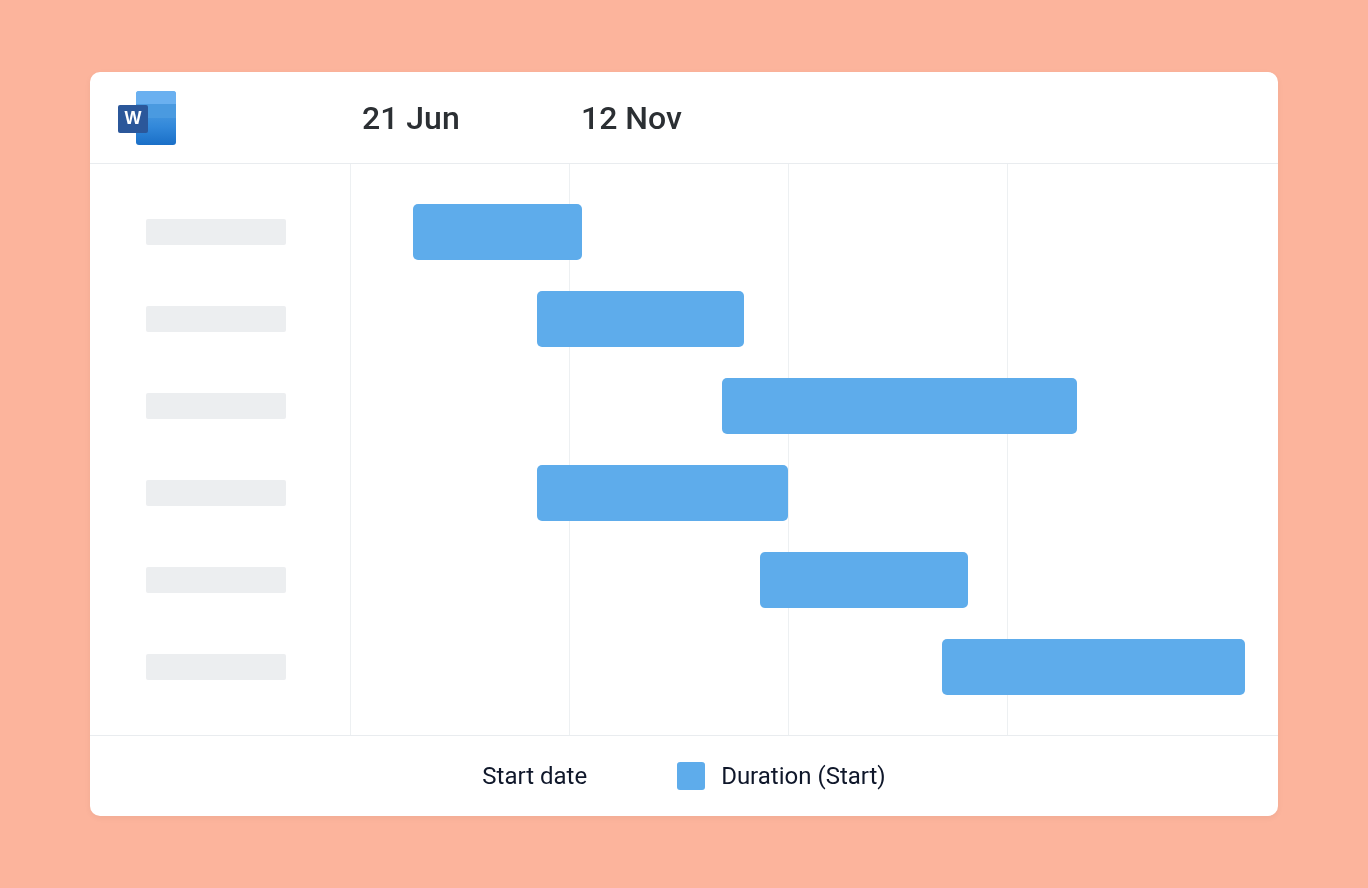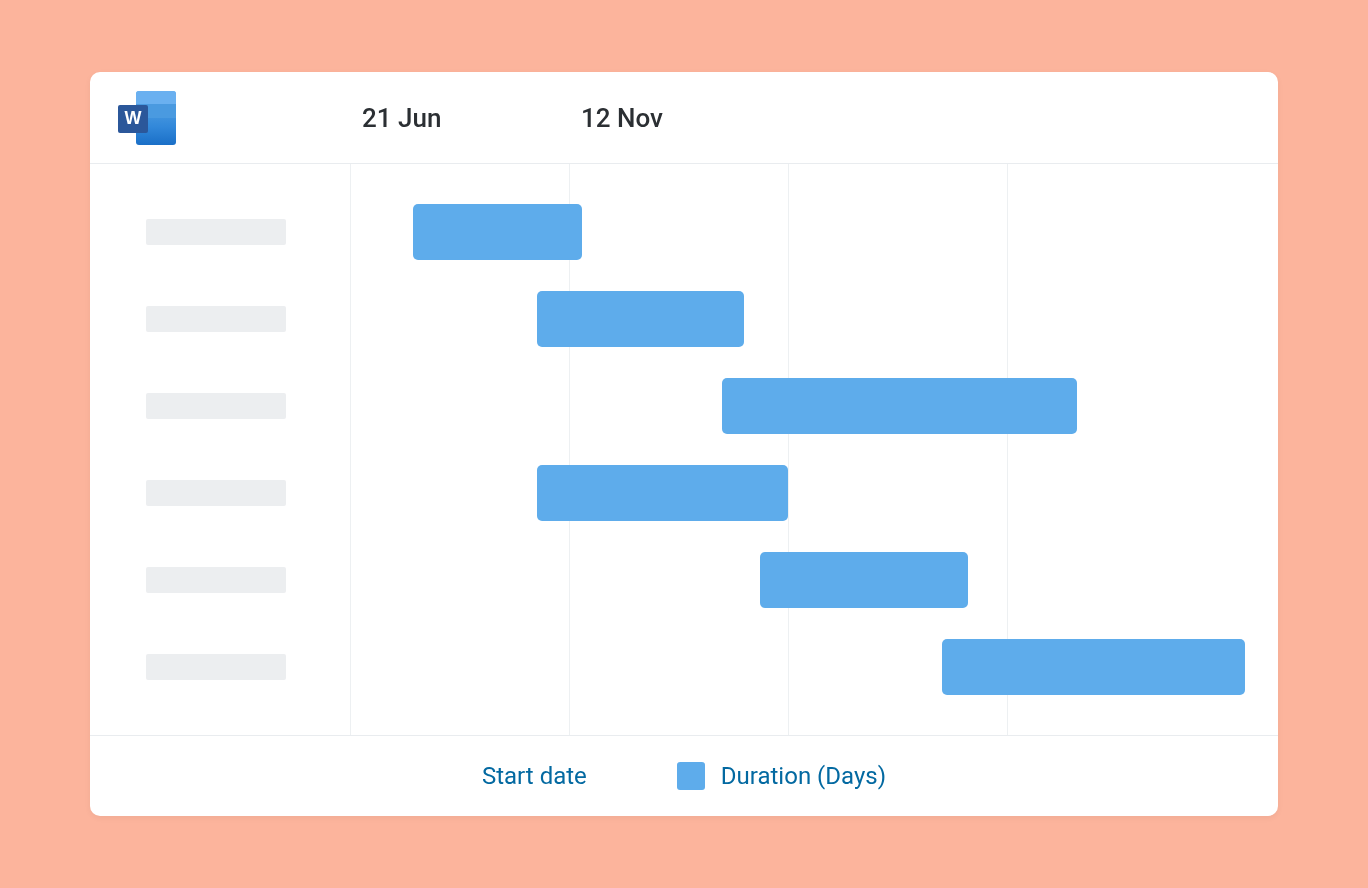--- a/index.html
+++ b/index.html
@@ -75,21 +75,21 @@
     grid-template-columns: repeat(4, 1fr);
     flex: 1;
     height: 100%;
     margin-right: 52px;
   }
   .date-head {
     display: flex;
     align-items: center;
     justify-content: flex-start;
     padding-left: 12px;
-    font-size: 26px;
+    font-size: 32px;
     font-weight: 500;
     color: #2b2f33;
   }
   .body {
     display: flex;
     flex: 1;
     position: relative;
     border-bottom: 1px solid #e9ecef;
   }
   .task-col {
@@ -141,21 +141,21 @@
     display: flex;
     align-items: center;
     justify-content: center;
     gap: 90px;
   }
   .legend-item {
     display: flex;
     align-items: center;
     gap: 16px;
     font-size: 24px;
-    color: #0369a1;
+    color: #0f172a;
   }
   .legend-swatch {
     width: 28px;
     height: 28px;
     background: #5eaceb;
     border-radius: 3px;
   }
 </style>
 </head>
 <body>
@@ -211,16 +211,16 @@
         </div>
     </div>
   </div>
 
   <div class="legend">
     <div class="legend-item">
       <span>Start date</span>
     </div>
     <div class="legend-item">
       <div class="legend-swatch"></div>
-      <span>Duration (Days)</span>
+      <span>Duration (Start)</span>
     </div>
   </div>
 </div>
 
 </body></html>

